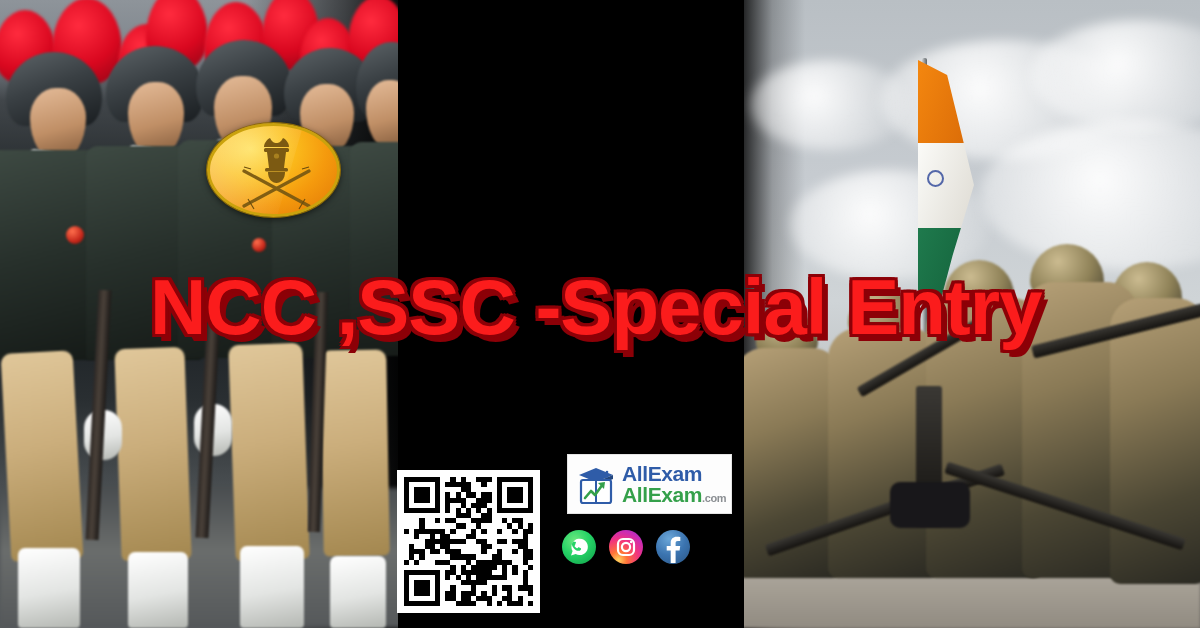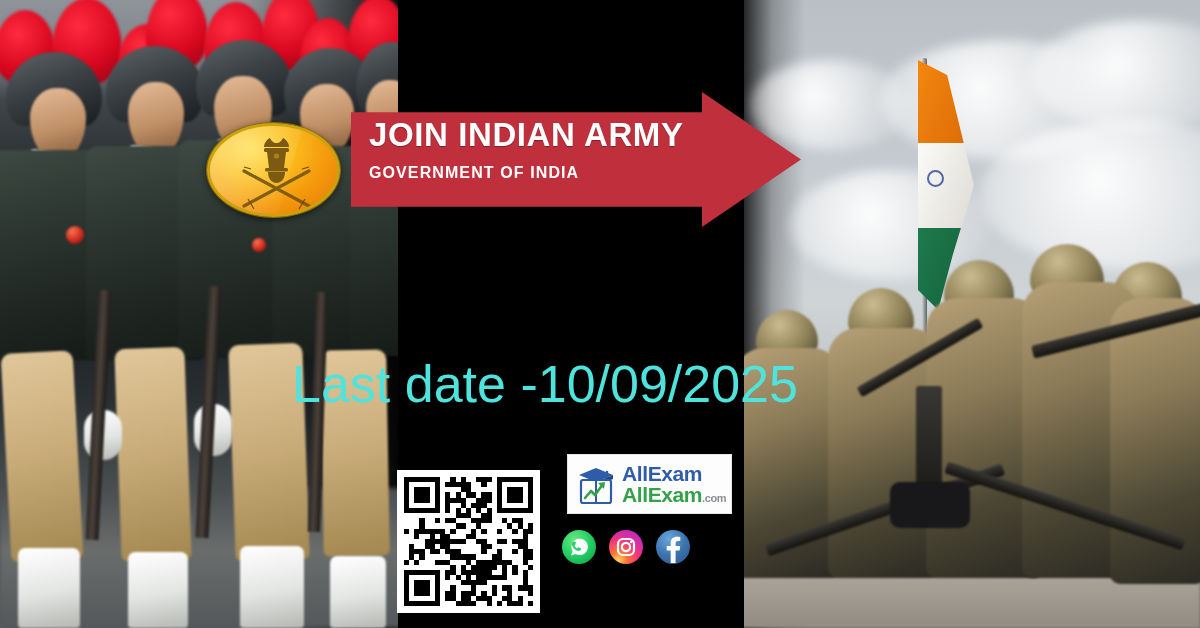--- a/index.html
+++ b/index.html
@@ -333,27 +333,20 @@
       <div class="gunbar" style="left:210px; top:232px; width:250px; height:12px; transform:rotate(18deg);"></div>
       <div class="gunbar" style="left:300px; top:56px;  width:180px; height:13px; transform:rotate(-14deg);"></div>
       <div class="gunbar" style="left:120px; top:84px;  width:140px; height:11px; transform:rotate(-30deg);"></div>
       <div class="gunbar" style="left:186px; top:118px; width:26px;  height:140px;"></div>
       <div style="position:absolute;left:160px;top:214px;width:80px;height:46px;background:#18171a;border-radius:10px;filter:blur(1px);"></div>
     </div>
   </div>
 
   <div class="center-black"></div>
 
-  <div class="arrow-wrap">
-    <div class="arrow-shape"></div>
-    <div class="arrow-txt">
-      <div class="arrow-title">JOIN INDIAN ARMY</div>
-      <div class="arrow-sub">GOVERNMENT OF INDIA</div>
-    </div>
-  </div>
 
   <div class="crest">
     <div class="sheen"></div>
     <svg width="133" height="94" viewBox="0 0 133 94">
 
       <g stroke="#7b5a12" stroke-width="3.2" stroke-linecap="round" fill="none" opacity=".95">
         <line x1="34" y1="80" x2="99" y2="45"></line>
         <line x1="99" y1="80" x2="34" y2="45"></line>
       </g>
       <g stroke="#6a4c0d" stroke-width="1.1" fill="none">
@@ -367,22 +360,22 @@
         <path d="M60 12 c-4 2 -6 6 -6 9 h25 c0 -3 -2 -7 -6 -9 c-2 4 -4 5 -6.5 5 S62 16 60 12z"></path>
         <rect x="54" y="22" width="25" height="4" rx="1.5"></rect>
         <path d="M57 26 h19 l-2 16 h-15 z"></path>
         <rect x="55" y="42" width="23" height="3.5" rx="1.5"></rect>
         <path d="M58 46 c0 7 4 11 8.5 11 S75 53 75 46 z"></path>
         <circle cx="66.5" cy="30" r="2.6" fill="#a8801f"></circle>
       </g>
     </svg>
   </div>
 
-
-  <div class="subline">Last date -10/09/2025</div>
+  <div class="headline">NCC ,SSC -Special Entry</div>
+
 
   <div class="qr-box" aria-label="QR code">
     <div class="qr-grid" id="qr-grid">
         <i></i>
         <i></i>
         <i></i>
         <i></i>
         <i></i>
         <i></i>
         <i></i>

